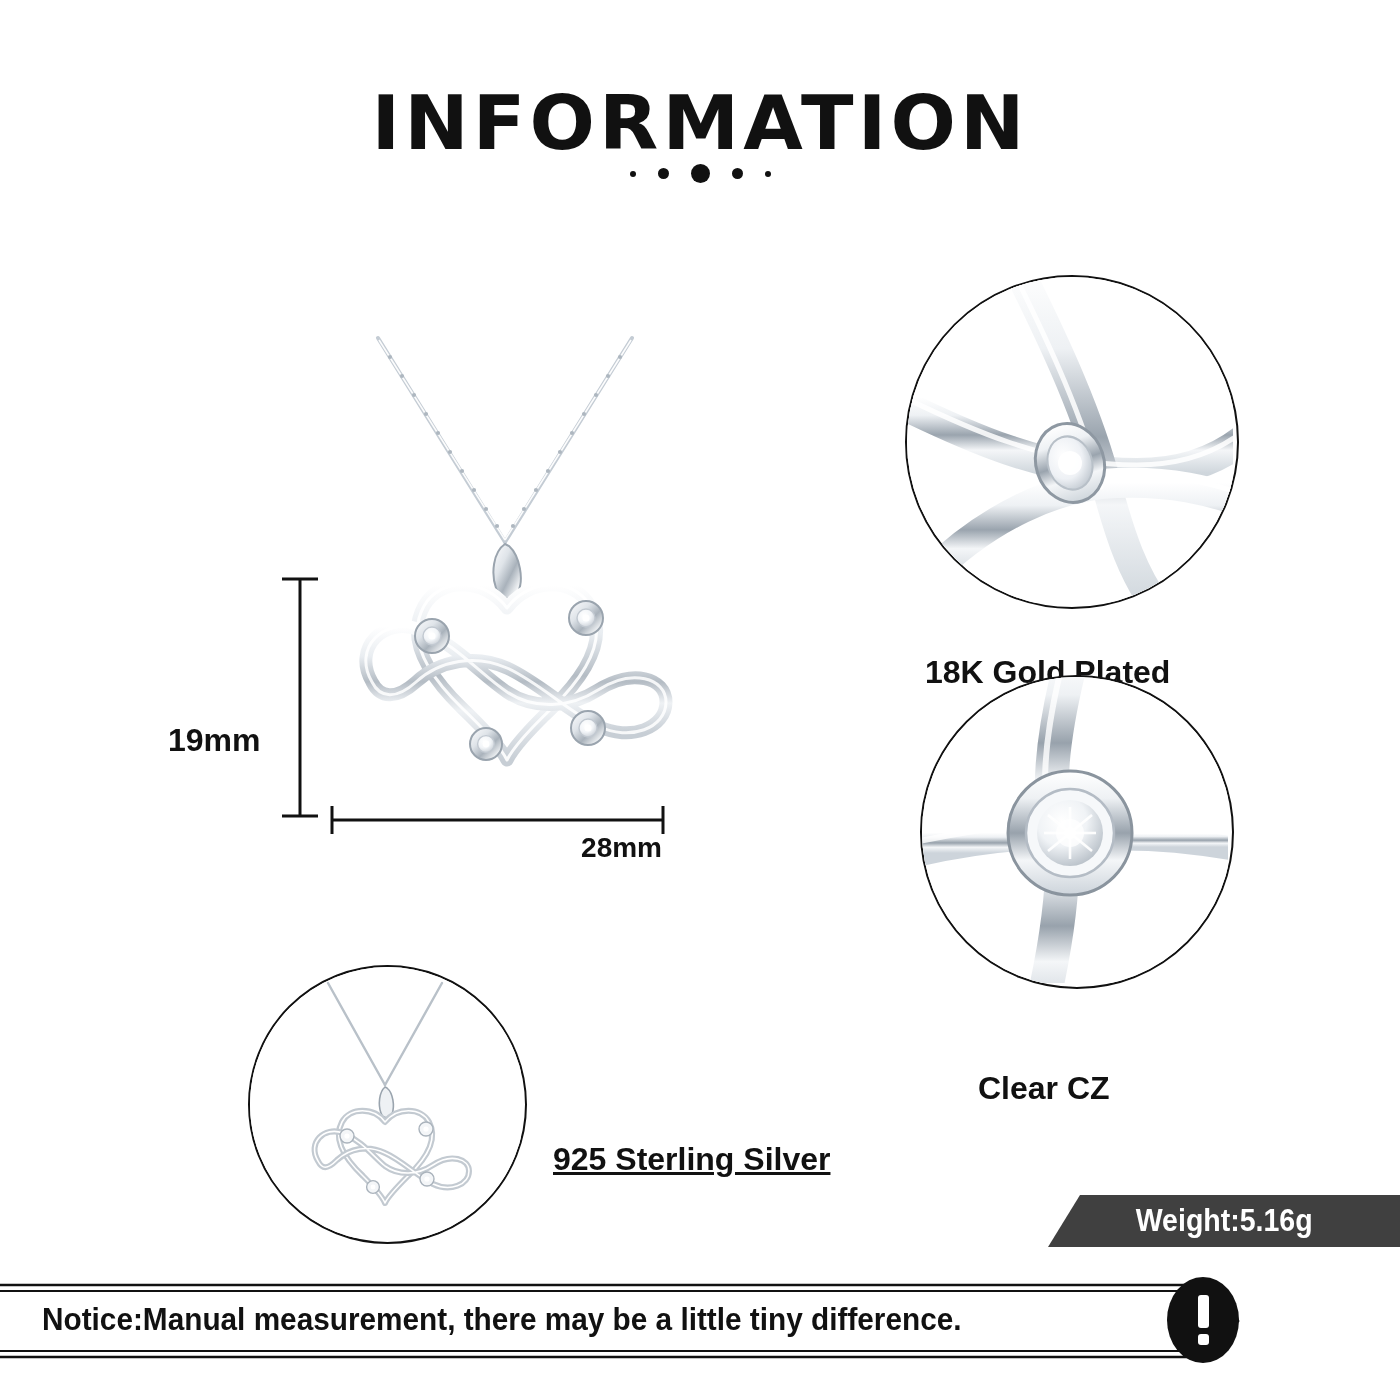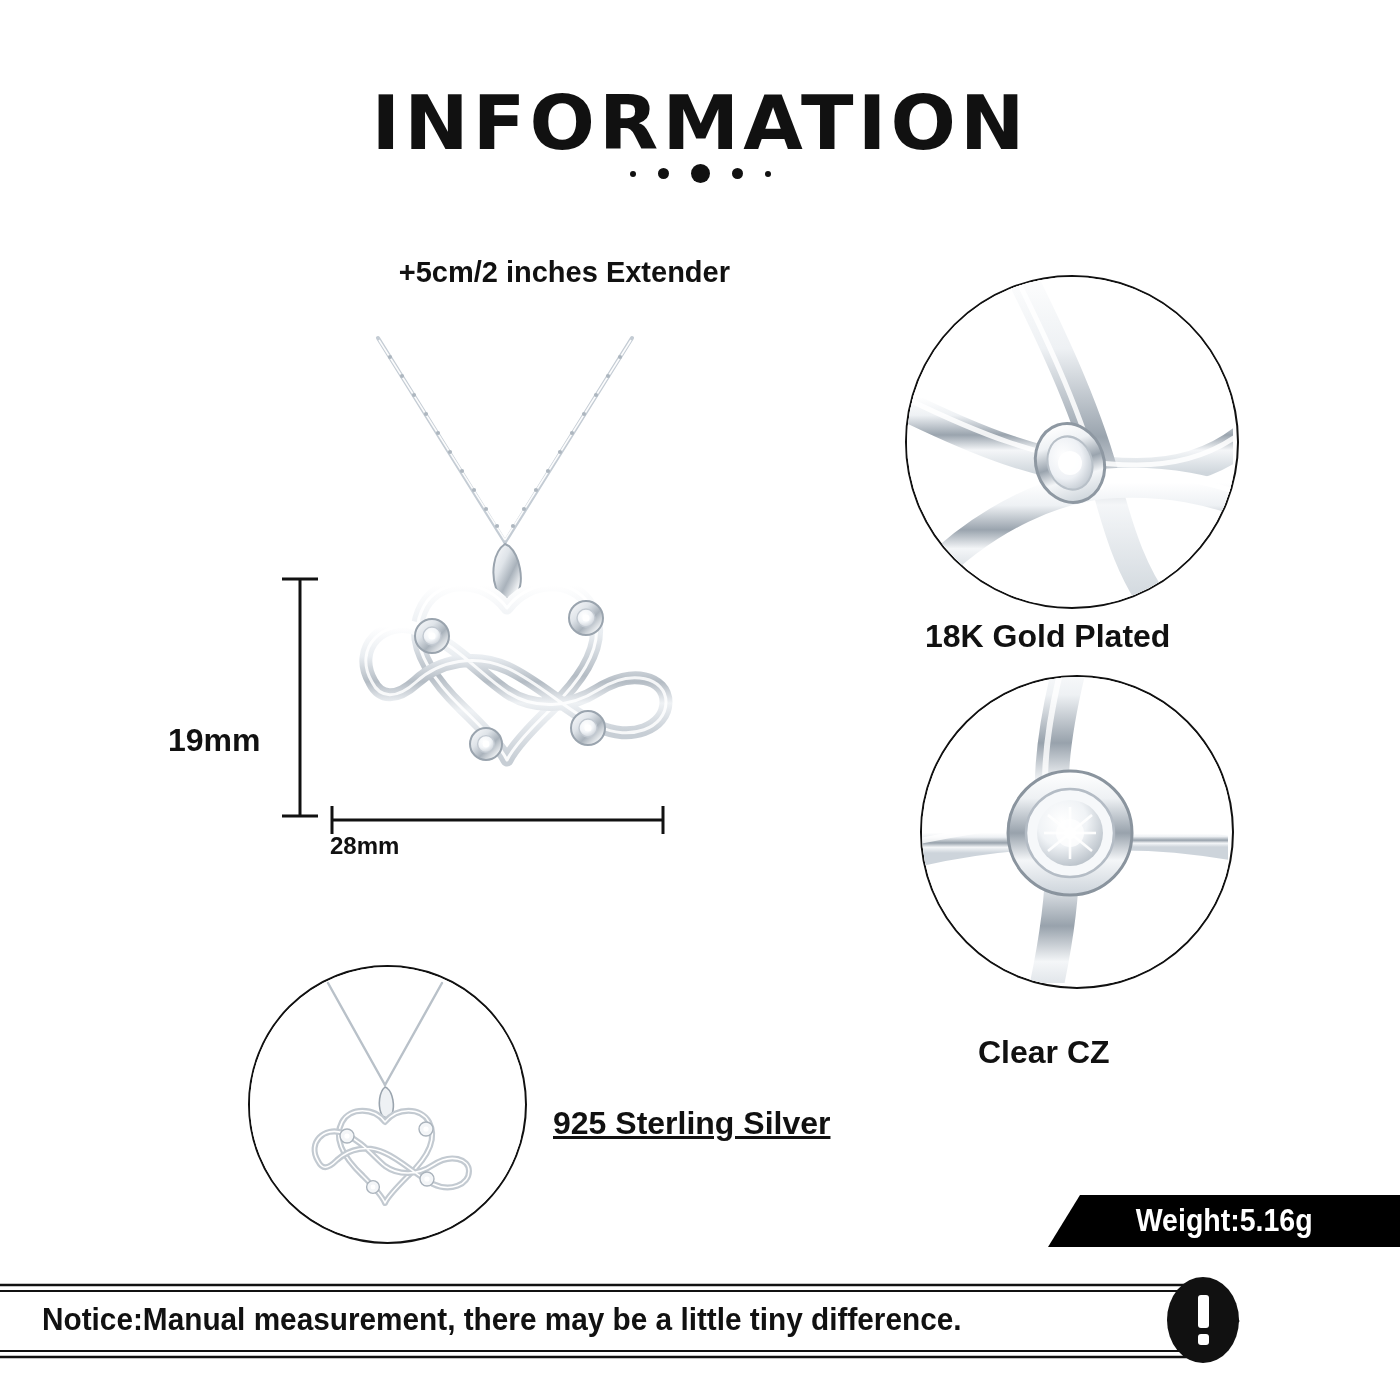--- a/index.html
+++ b/index.html
@@ -41,44 +41,44 @@
     text-align:right;
     font-size:29px;font-weight:bold;line-height:1.38;
     color:#111;
   }
 
   
   #hero{left:280px;top:330px;width:460px;height:500px;}
 
   
   #dim-h-label{left:168px;top:674px;width:120px;text-align:left;font-size:32px;font-weight:bold;margin-top:48px;}
-  #dim-w-label{left:330px;top:832px;width:332px;text-align:left;font-size:24px;font-weight:bold;}
+  #dim-w-label{left:330px;top:832px;width:332px;text-align:right;font-size:28px;font-weight:bold;}
 
   
   .detail-circle{
     border-radius:50%;
     border:2.5px solid #111;
     overflow:hidden;
     background:#fff;
   }
   #circle-gold{left:905px;top:275px;width:330px;height:330px;}
   #circle-cz{left:920px;top:675px;width:310px;height:310px;}
   #circle-silver{left:248px;top:965px;width:275px;height:275px;}
 
   .feature-label{
-    font-size:32px;font-weight:bold;color:#111;white-space:nowrap;
+    font-size:32px;font-weight:bold;color:#111;white-space:nowrap;margin-top:36px;
   }
   #label-gold{left:925px;top:618px;}
   #label-cz{left:978px;top:1034px;text-align:right;}
   #label-silver{left:553px;top:1105px;text-decoration:underline;}
 
   
   #weight-banner{
     left:1048px;top:1195px;width:352px;height:52px;
-    background:#000000;
+    background:#404040;
     clip-path:polygon(32px 0, 100% 0, 100% 100%, 0 100%);
     display:flex;align-items:center;justify-content:center;
   }
   #weight-banner span{
     color:#fff;font-size:31px;font-weight:bold;letter-spacing:0px;
     transform:scaleX(.92);
     white-space:nowrap;
   }
 
   
@@ -102,21 +102,20 @@
 
   <div class="abs" id="dots">
     <i class="d1"></i>
     <i class="d2"></i>
     <i class="d3"></i>
     <i class="d2"></i>
     <i class="d1"></i>
   </div>
 
   <div class="abs" id="length-caption">
-    <div>+5cm/2 inches Extender</div>
   </div>
 
   <div class="abs" id="hero">
     <svg width="460" height="500" viewBox="0 0 460 500" xmlns="http://www.w3.org/2000/svg">
       <defs>
         <linearGradient id="gMetal" x1="0" y1="0" x2="0" y2="1">
           <stop offset="0%" stop-color="#ffffff"></stop>
           <stop offset="28%" stop-color="#e9edf1"></stop>
           <stop offset="52%" stop-color="#b4bcc4"></stop>
           <stop offset="72%" stop-color="#eef1f4"></stop>

